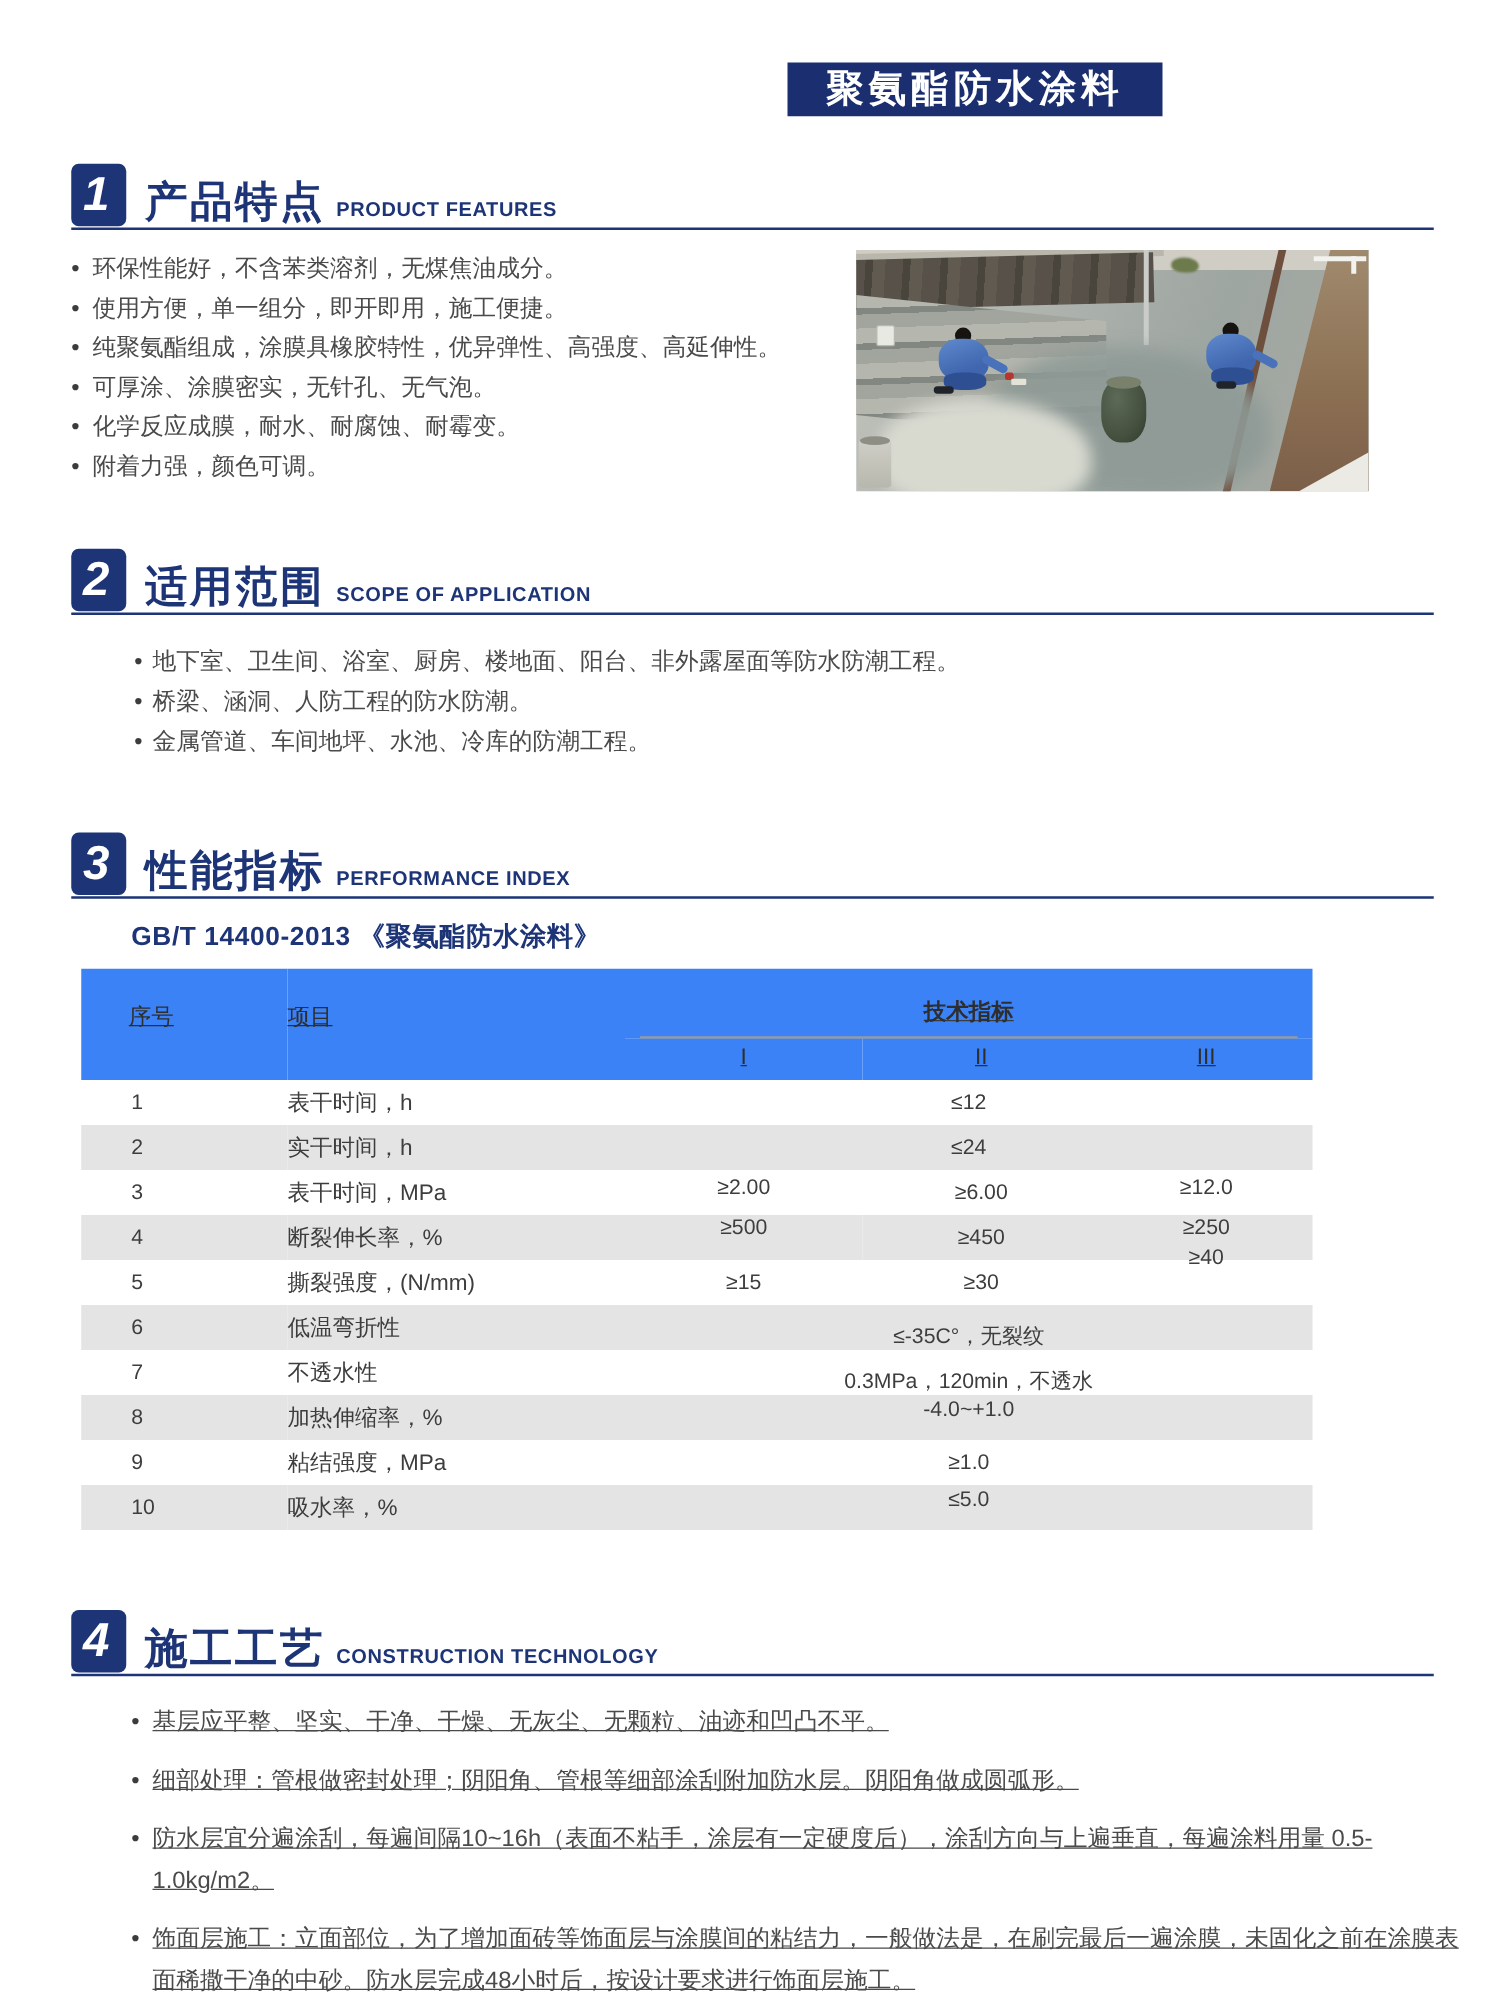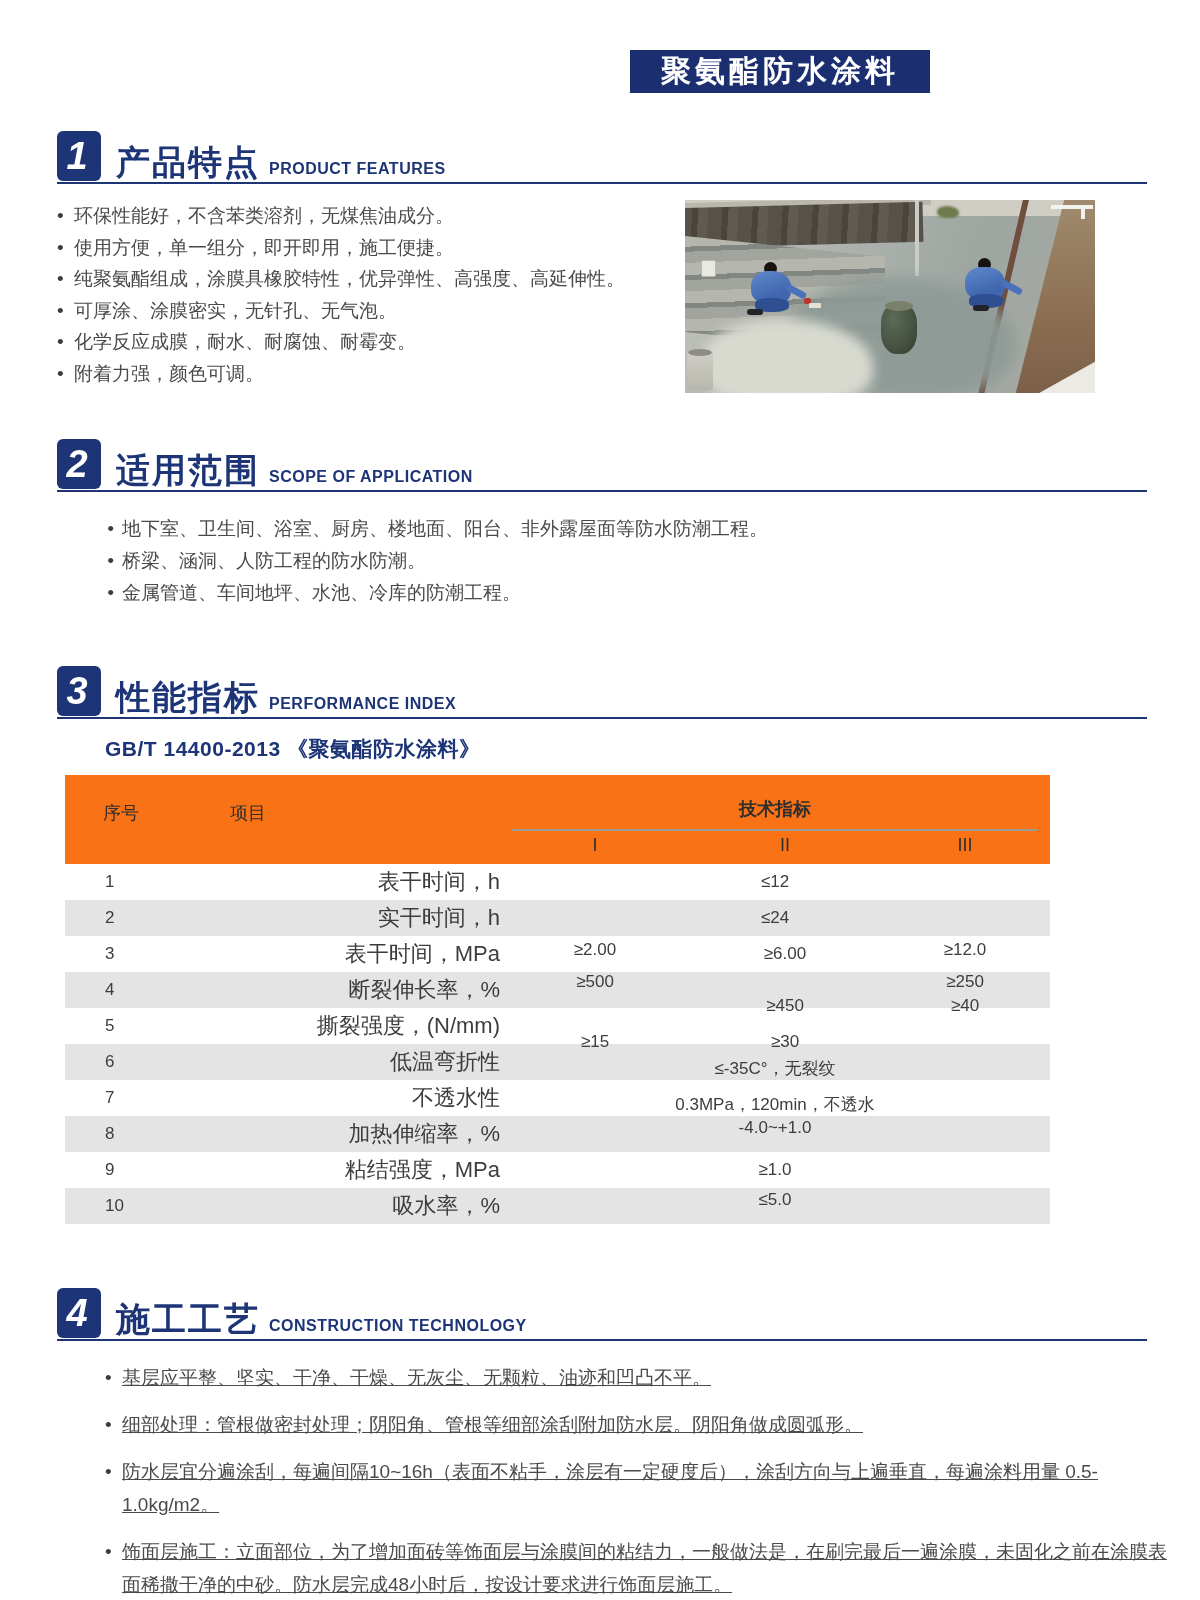--- a/index.html
+++ b/index.html
@@ -139,42 +139,42 @@
     border-collapse:collapse; table-layout:fixed;
     width:985px; margin:12px 0 0 8px;
     font-size:17px; color:#3d3d3d;
   }
   table.perf th, table.perf td { font-weight:normal; }
   col.c-no   { width:165px; }
   col.c-item { width:270px; }
   col.c-v1   { width:190px; }
   col.c-v2   { width:190px; }
   col.c-v3   { width:170px; }
-  thead th { background:#f97316; }
+  thead th { background:#3b82f6;text-decoration:underline; }
   th.h-no, th.h-item {
     text-align:left; font-weight:bold; color:#2e2e2e; font-size:18px;
     vertical-align:middle; padding-bottom:14px;
   }
   th.h-no { padding-left:38px; }
   th.h-tech { padding-top:22px; }
   .tech-wrap {
     font-weight:bold; color:#2e2e2e; font-size:18px; text-align:center;
     border-bottom:2px solid #9a9a9a; padding-bottom:8px; margin:0 12px;
   }
   th.h-grade { text-align:center; color:#2e2e2e; font-size:18px; padding:4px 0 8px 0; }
   tbody tr { height:36px; }
   tbody tr:nth-child(even) { background:#e4e4e4; }
   td.t-no { padding-left:40px; text-align:left; }
-  td.t-item { text-align:right; font-size:22px; }
+  td.t-item { text-align:left; font-size:18px; }
   td.t-val, td.t-span { text-align:center; }
   .u4  { position:relative; top:-4px; display:inline-block; }
   .u6  { position:relative; top:-6px; display:inline-block; }
   .u8  { position:relative; top:-8px; display:inline-block; }
   .u20 { position:relative; top:-20px; display:inline-block; }
-  .d4  { position:relative; top:16px;  display:inline-block; }
+  .d4  { position:relative; top:0;  display:inline-block; }
   .d6  { position:relative; top:6px;  display:inline-block; }
 </style>
 </head>
 <body>
 
 <div class="page">
 
   <div class="doc-title">聚氨酯防水涂料</div>
 
   <div class="sec1-wrap">

